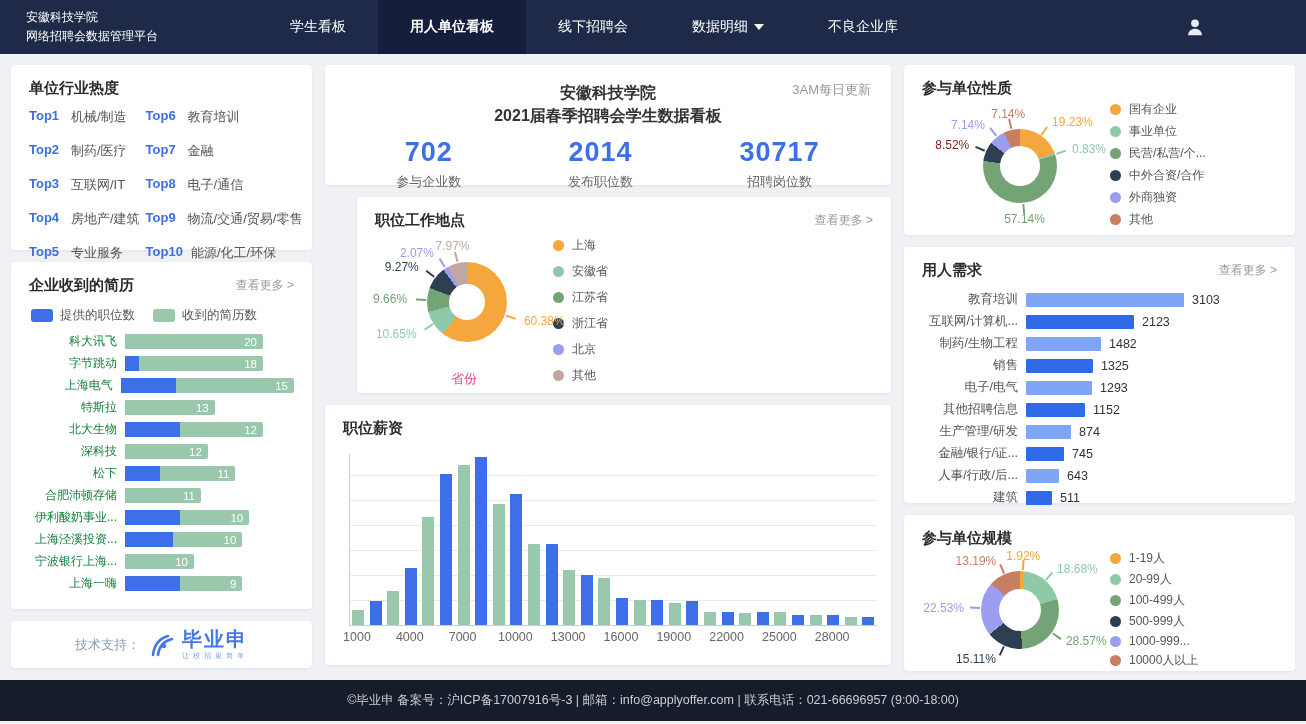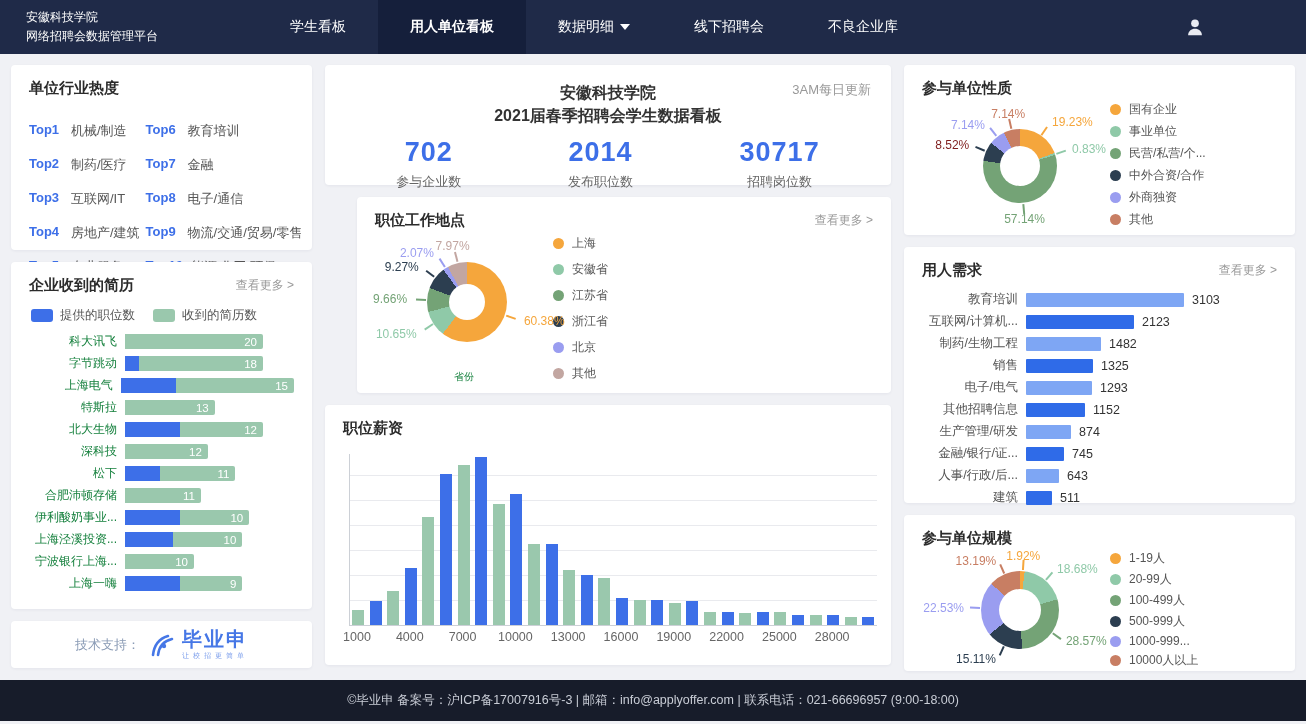--- a/index.html
+++ b/index.html
@@ -20,21 +20,21 @@
   
   .main { display:flex; gap:13px; padding:11px 11px 0 11px; align-items:flex-start; }
   .col-left  { width:301px; display:flex; flex-direction:column; gap:12px; }
   .col-mid   { width:566px; display:flex; flex-direction:column; gap:12px; }
   .col-right { flex:1; display:flex; flex-direction:column; gap:12px; }
   .card { background:#fff; border-radius:4px; box-shadow:0 1px 3px rgba(30,40,90,0.06); padding:14px 18px; }
   .card-head { display:flex; align-items:center; justify-content:space-between; }
   .card-title { font-size:15px; font-weight:bold; color:#2b2b2b; }
   .more-link { font-size:12px; color:#999; cursor:pointer; white-space:nowrap; }
   
-  .top-grid { margin-top:24px; display:grid; grid-template-columns:44% 56%; grid-auto-flow:column;
+  .top-grid { margin-top:10px; display:grid; grid-template-columns:44% 56%; grid-auto-flow:column;
     grid-template-rows:repeat(5,1fr); row-gap:16px; }
   .top-item { font-size:13px; white-space:nowrap; display:flex; }
   .top-rank { color:#3D6FE8; font-weight:bold; margin-right:8px; min-width:34px; }
   .top-name { color:#555; }
   
   .res-legend { display:flex; align-items:center; gap:18px; margin:12px 0 10px 2px; }
   .res-legend .li { display:flex; align-items:center; gap:7px; font-size:12.5px; color:#555; cursor:pointer; }
   .res-legend .sw { width:22px; height:13px; border-radius:3px; }
   .res-rows { display:flex; flex-direction:column; gap:7px; }
   .res-row { display:flex; align-items:center; height:15px; }
@@ -63,21 +63,21 @@
   .mid-row .card { flex:1; height:196px; }
   .donut-flex { display:flex; margin-top:2px; }
   .donut-area { position:relative; flex:none; }
   .donut { position:absolute; border-radius:50%; }
   .donut-hole { position:absolute; border-radius:50%; background:#fff; }
   .pct-label { position:absolute; font-size:12px; white-space:nowrap; }
   .leader { position:absolute; height:1.5px; width:10px; }
   .legend { list-style:none; display:flex; flex-direction:column; justify-content:center; gap:9px; flex:1; min-width:0; }
   .legend li { display:flex; align-items:center; gap:8px; font-size:12px; color:#555; cursor:pointer; white-space:nowrap; overflow:hidden; }
   .legend .dot { width:11px; height:11px; border-radius:50%; flex:none; }
-  .axis-name { text-align:center; font-size:10px; color:#15803d; }
+  .axis-name { text-align:center; font-size:13px; color:#ec4899; }
   
   .sal-card { height:260px; }
   .hist-wrap { margin:16px 0 0 6px; position:relative; }
   .hist-plot { position:relative; width:528px; height:172px;
     border-left:1px solid #ccd0d6; border-bottom:1px solid #ccd0d6;
     background:repeating-linear-gradient(to top, transparent 0 24px, #e9eaee 24px 25px); }
   .hist-bar { position:absolute; bottom:0; width:12px; }
   .hist-labels { position:relative; height:18px; width:528px; }
   .hist-xlab { position:absolute; top:4px; font-size:12.5px; color:#666; transform:translateX(-50%); }
   
@@ -101,25 +101,25 @@
     <div>网络招聘会数据管理平台</div>
   </div>
   <div class="nav-items">
       <div class="nav-item">
         <span>学生看板</span>
       </div>
       <div class="nav-item active">
         <span>用人单位看板</span>
       </div>
       <div class="nav-item">
+        <span>线下招聘会</span>
+      </div>
+      <div class="nav-item">
         <span>数据明细</span>
         <span class="nav-caret"></span>
-      </div>
-      <div class="nav-item">
-        <span>线下招聘会</span>
       </div>
       <div class="nav-item">
         <span>不良企业库</span>
       </div>
     </div>
   <div class="nav-right">
     <svg class="user-icon" viewBox="0 0 24 24">
       <circle cx="12" cy="8" r="4.2" fill="#E9EBF2"></circle>
       <path d="M4.5 21c0-4.3 3.4-7 7.5-7s7.5 2.7 7.5 7z" fill="#E9EBF2"></path>
     </svg>

